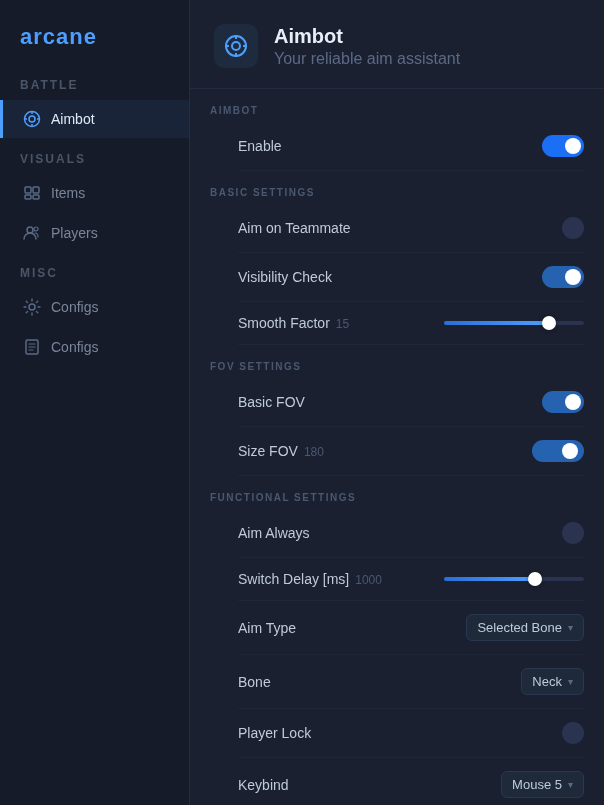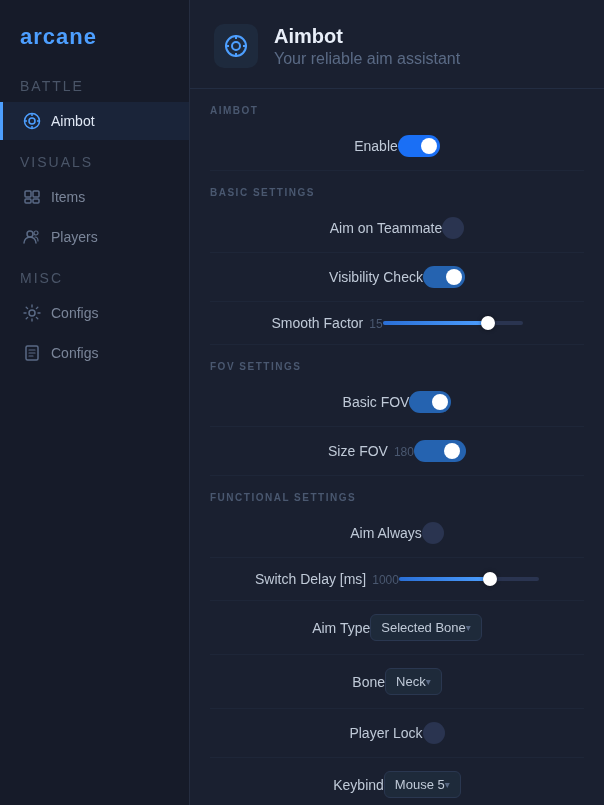--- a/index.html
+++ b/index.html
@@ -25,25 +25,25 @@
       border-right: 1px solid #252d40;
     }
     .logo {
       padding: 0 20px 28px 20px;
       font-size: 22px;
       font-weight: 700;
       color: #4d9fff;
       letter-spacing: 1px;
     }
     .section-label {
-      font-size: 14px;
+      font-size: 12px;
       letter-spacing: 2px;
       color: #4a5568;
       padding: 0 20px 8px 20px;
-      font-weight: 400;
+      font-weight: 700;
       text-transform: uppercase;
     }
     .nav-item {
       display: flex;
       align-items: center;
       gap: 10px;
       padding: 10px 20px;
       cursor: pointer;
       font-size: 14px;
       color: #7a8599;
@@ -115,23 +115,24 @@
       font-size: 10px;
       letter-spacing: 1.5px;
       color: #4a5870;
       text-transform: uppercase;
       padding: 16px 0 6px 0;
       font-weight: 600;
     }
     .setting-row {
       display: flex;
       align-items: center;
-      justify-content: center;
+      justify-content: space-between;
       padding: 13px 0;
       border-bottom: 1px solid #1e2638;
+      margin-left: 28px;
     }
     .setting-row:last-child { border-bottom: none; }
     .setting-label {
       font-size: 14px;
       color: #c0cad8;
     }
     .setting-hint {
       font-size: 12px;
       color: #4a5870;
       margin-left: 6px;
@@ -195,20 +196,21 @@
       height: 14px;
       border-radius: 50%;
       background: #fff;
       box-shadow: 0 0 4px rgba(0,0,0,0.4);
     }
 
     
     .dropdown {
       display: flex;
       align-items: center;
+      gap: 6px;
       background: #1e2a3a;
       border: 1px solid #2a3750;
       border-radius: 6px;
       padding: 5px 10px;
       cursor: pointer;
       font-size: 13px;
       color: #c0cad8;
     }
     .dropdown-chevron {
       color: #5a6a85;

